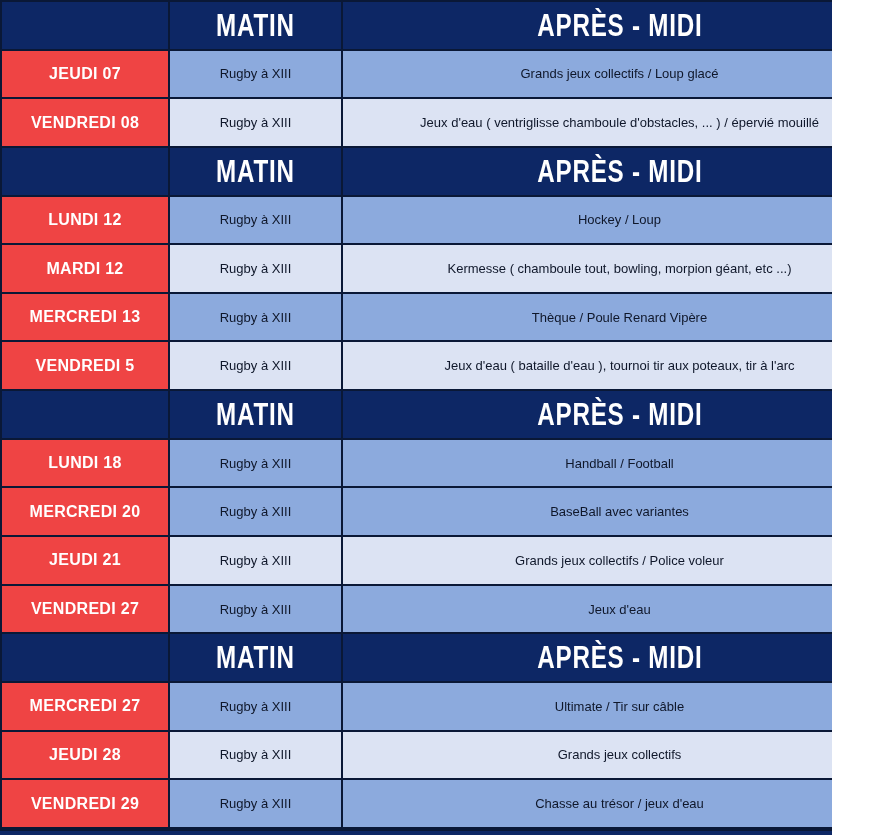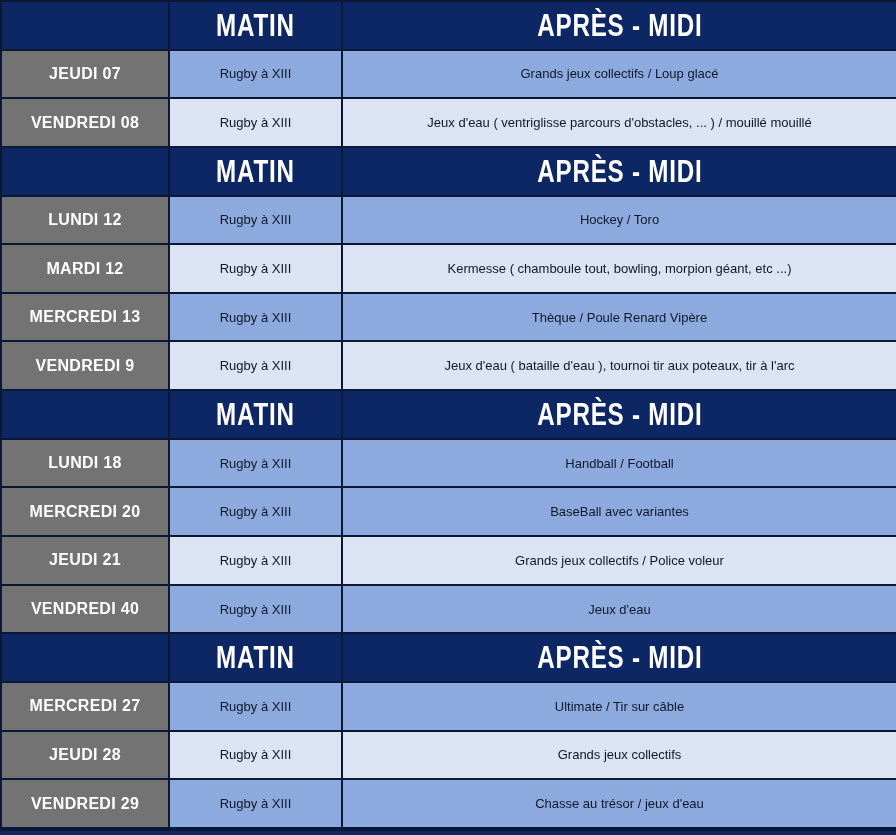--- a/index.html
+++ b/index.html
@@ -2,21 +2,21 @@
 <html><head>
 <meta charset="utf-8">
 <style>
   html, body {
     margin: 0;
     padding: 0;
     background: #ffffff;
     font-family: "Liberation Sans", sans-serif;
   }
   .planning-container {
-    width: 896px;
+    width: 832px;
     height: 835px;
     overflow: hidden;
     background: #0d2765;
     position: relative;
   }
   table.planning {
     width: 896px;
     height: 829px;
     border-collapse: collapse;
     table-layout: fixed;
@@ -42,21 +42,21 @@
   .header-label {
     display: inline-block;
     font-size: 31px;
     font-weight: 800;
     letter-spacing: 1px;
     transform: scaleX(0.78);
     transform-origin: center;
     line-height: 1;
   }
   td.day-cell {
-    background: #737373;
+    background: #ef4444;
     color: #ffffff;
     font-weight: 700;
     font-size: 16px;
     letter-spacing: 0.3px;
   }
   td.matin-cell, td.apres-cell {
     color: #0f172a;
     font-size: 13px;
   }
   tr.row-medium td.matin-cell, tr.row-medium td.apres-cell { background: #8caadd; }
@@ -93,53 +93,53 @@
 
   <tr class="row-medium">
     <td class="day-cell">JEUDI 07</td>
     <td class="matin-cell">Rugby à XIII</td>
     <td class="apres-cell">Grands jeux collectifs / Loup glacé</td>
   </tr>
 
   <tr class="row-light">
     <td class="day-cell">VENDREDI 08</td>
     <td class="matin-cell">Rugby à XIII</td>
-    <td class="apres-cell">Jeux d'eau ( ventriglisse parcours d'obstacles, ... ) / mouillé mouillé</td>
+    <td class="apres-cell">Jeux d'eau ( ventriglisse chamboule d'obstacles, ... ) / épervié mouillé</td>
   </tr>
 
   <tr class="section-header">
     <th></th>
     <th>
       <span class="header-label">MATIN</span>
     </th>
     <th>
       <span class="header-label">APRÈS - MIDI</span>
     </th>
   </tr>
 
   <tr class="row-medium">
     <td class="day-cell">LUNDI 12</td>
     <td class="matin-cell">Rugby à XIII</td>
-    <td class="apres-cell">Hockey / Toro</td>
+    <td class="apres-cell">Hockey / Loup</td>
   </tr>
 
   <tr class="row-light">
     <td class="day-cell">MARDI 12</td>
     <td class="matin-cell">Rugby à XIII</td>
     <td class="apres-cell">Kermesse ( chamboule tout, bowling, morpion géant, etc ...)</td>
   </tr>
 
   <tr class="row-medium">
     <td class="day-cell">MERCREDI 13</td>
     <td class="matin-cell">Rugby à XIII</td>
     <td class="apres-cell">Thèque / Poule Renard Vipère</td>
   </tr>
 
   <tr class="row-light">
-    <td class="day-cell">VENDREDI 9</td>
+    <td class="day-cell">VENDREDI 5</td>
     <td class="matin-cell">Rugby à XIII</td>
     <td class="apres-cell">Jeux d'eau ( bataille d'eau ), tournoi tir aux poteaux, tir à l'arc</td>
   </tr>
 
   <tr class="section-header">
     <th></th>
     <th>
       <span class="header-label">MATIN</span>
     </th>
     <th>
@@ -160,21 +160,21 @@
     <td class="apres-cell">BaseBall avec variantes</td>
   </tr>
 
   <tr class="row-light">
     <td class="day-cell">JEUDI 21</td>
     <td class="matin-cell">Rugby à XIII</td>
     <td class="apres-cell">Grands jeux collectifs / Police voleur</td>
   </tr>
 
   <tr class="row-medium">
-    <td class="day-cell">VENDREDI 40</td>
+    <td class="day-cell">VENDREDI 27</td>
     <td class="matin-cell">Rugby à XIII</td>
     <td class="apres-cell">Jeux d'eau</td>
   </tr>
 
   <tr class="section-header">
     <th></th>
     <th>
       <span class="header-label">MATIN</span>
     </th>
     <th>

